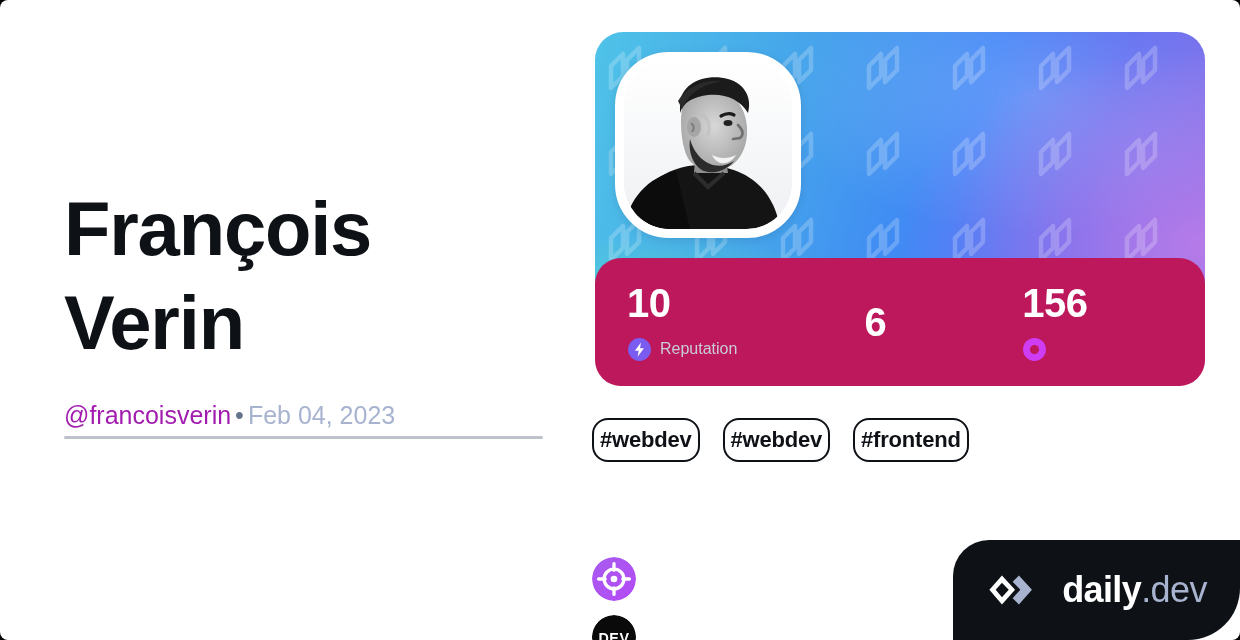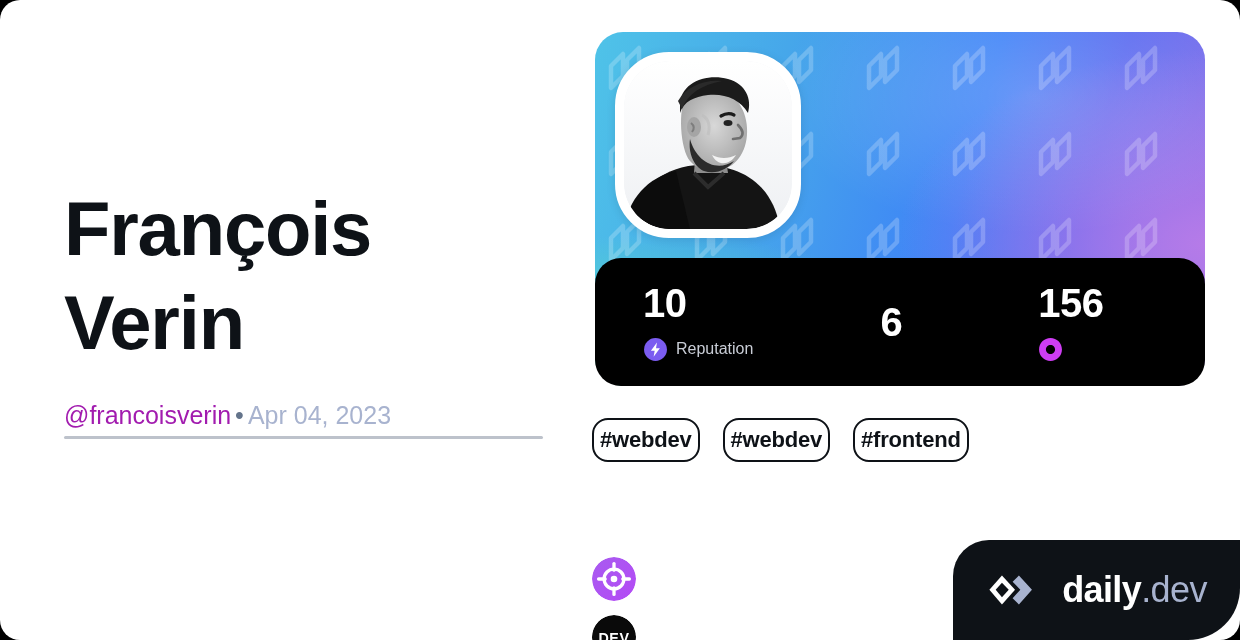--- a/index.html
+++ b/index.html
@@ -18,21 +18,21 @@
     height: 640px;
     background: #000000;
   }
 
   
   .card {
     position: absolute;
     left: 0; top: 0;
     width: 1240px; height: 640px;
     background: #ffffff;
-    border-radius: 20px;
+    border-radius: 8px;
     overflow: hidden;
   }
 
   
   .left-col {
     position: absolute;
     left: 64px;
     top: 182px;
     width: 500px;
   }
@@ -117,26 +117,26 @@
   }
   .avatar-photo svg { display: block; width: 100%; height: 100%; }
 
   
   .stats-bar {
     position: absolute;
     left: 595px;
     top: 258px;
     width: 610px;
     height: 128px;
-    background: #000000;
+    background: #be185d;
     border-radius: 26px;
     display: flex;
     align-items: center;
     box-sizing: border-box;
-    padding: 0 48px;
+    padding: 0 32px;
   }
   .stat { position: relative; }
   .stat-1 { margin-left: 0px; }
   .stat-2 { margin-left: 127px; }
   .stat-3 { margin-left: 136px; }
   .stat-value {
     font-size: 40px;
     font-weight: bold;
     color: #FFFFFF;
     line-height: 1;
@@ -225,21 +225,21 @@
 </style>
 </head>
 <body>
 
 <div id="root">
   <div class="card">
 
     <div class="left-col">
       <h1 class="display-name">François Verin</h1>
       <div class="meta-line">
-        <span class="handle">@francoisverin</span><span class="dot-sep">•</span><span class="date">Apr 04, 2023</span>
+        <span class="handle">@francoisverin</span><span class="dot-sep">•</span><span class="date">Feb 04, 2023</span>
       </div>
     </div>
     <div class="divider"></div>
 
     <div class="banner">
       <svg class="banner-pattern" viewBox="0 0 610 354" preserveAspectRatio="none" xmlns="http://www.w3.org/2000/svg">
         <defs>
           <pattern id="chev" width="86" height="86" patternUnits="userSpaceOnUse" patternTransform="translate(6,4)">
             <g fill="none" stroke="#ffffff" stroke-width="4.5" stroke-linejoin="round" stroke-linecap="round">
               <path d="M10 30 L22 18 L22 40 L10 52 Z"></path>

